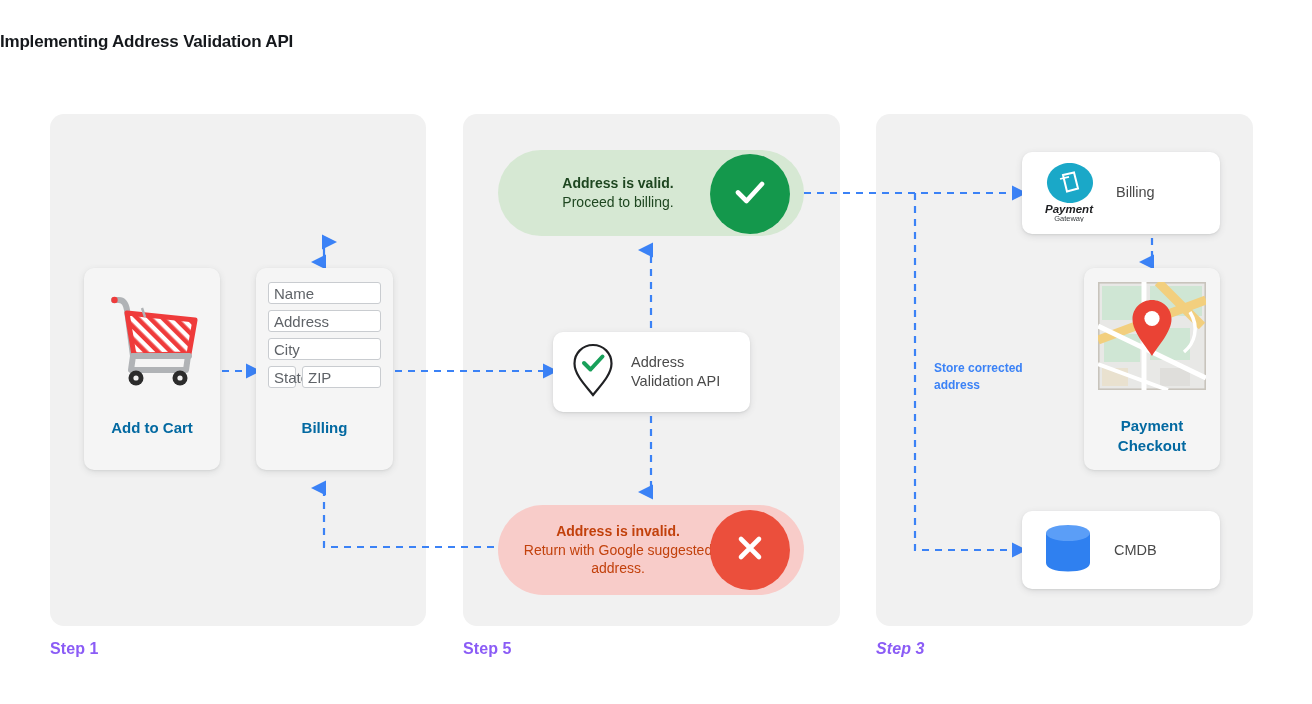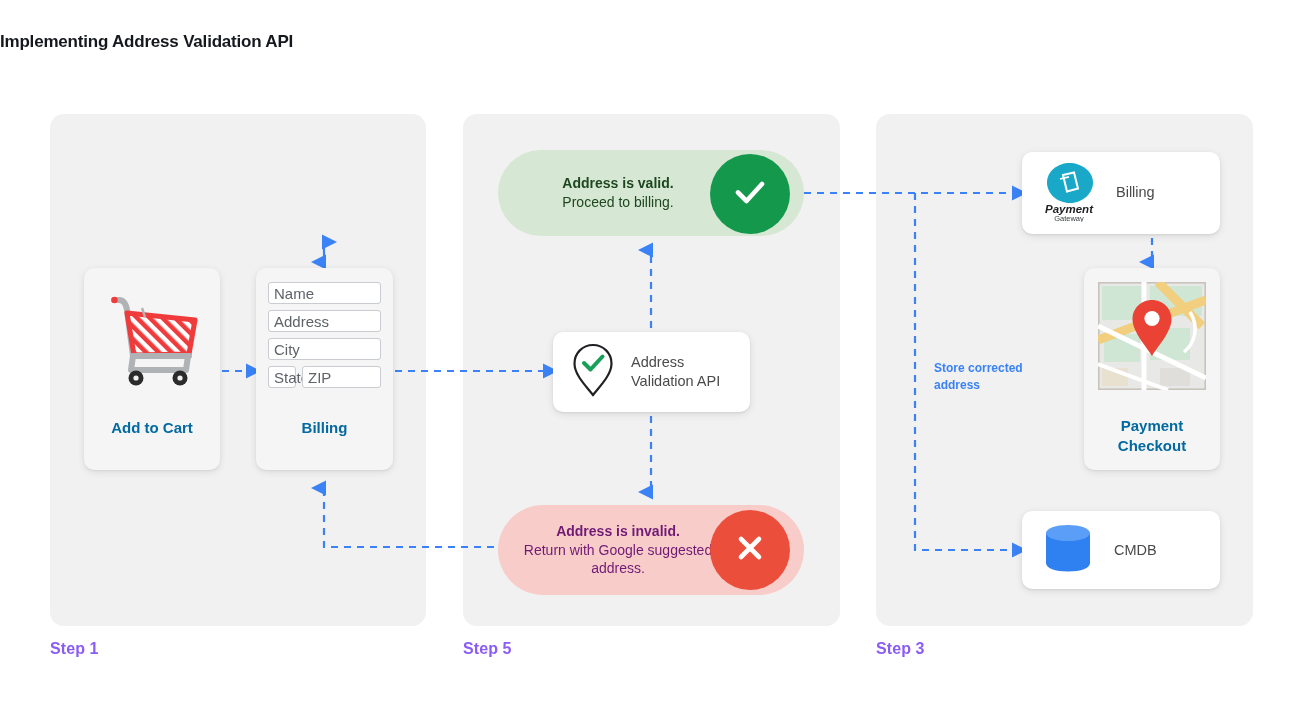--- a/index.html
+++ b/index.html
@@ -29,21 +29,21 @@
   #panel2 { left: 463px; top: 114px; width: 377px; height: 512px; }
   #panel3 { left: 876px; top: 114px; width: 377px; height: 512px; }
 
   .step-label {
     position: absolute;
     font-size: 16px; font-weight: 700; color: #8b5cf6;
     letter-spacing: 0.1px;
   }
   #steplab1 { left: 50px;  top: 640px; }
   #steplab2 { left: 463px; top: 640px; }
-  #steplab3 { left: 876px; top: 640px; }
+  #steplab3 { left: 876px; top: 640px; font-style: italic; }
 
   
   .card {
     position: absolute;
     background: #ffffff;
     border-radius: 10px;
     box-shadow: 0 2px 7px rgba(60,64,67,0.13), 0 1px 2px rgba(60,64,67,0.10);
   }
   .card-soft {
     position: absolute;
@@ -104,21 +104,21 @@
   }
   #pill-invalid {
     left: 498px; top: 505px; width: 306px; height: 90px;
     background: #f8ccc9;
   }
   .pill-text {
     flex: 1; text-align: center; padding-right: 66px;
     font-size: 14px; line-height: 1.35;
   }
   #pill-valid .pill-text { color: #1e4620; }
-  #pill-invalid .pill-text { color: #701a75; }
+  #pill-invalid .pill-text { color: #c2410c; }
   .pill-text b { font-weight: 700; display: block; }
 
   .badge {
     position: absolute;
     border-radius: 50%;
     display: flex; align-items: center; justify-content: center;
   }
   #badge-valid {
     left: 710px; top: 154px; width: 80px; height: 80px;
     background: #14984c;

